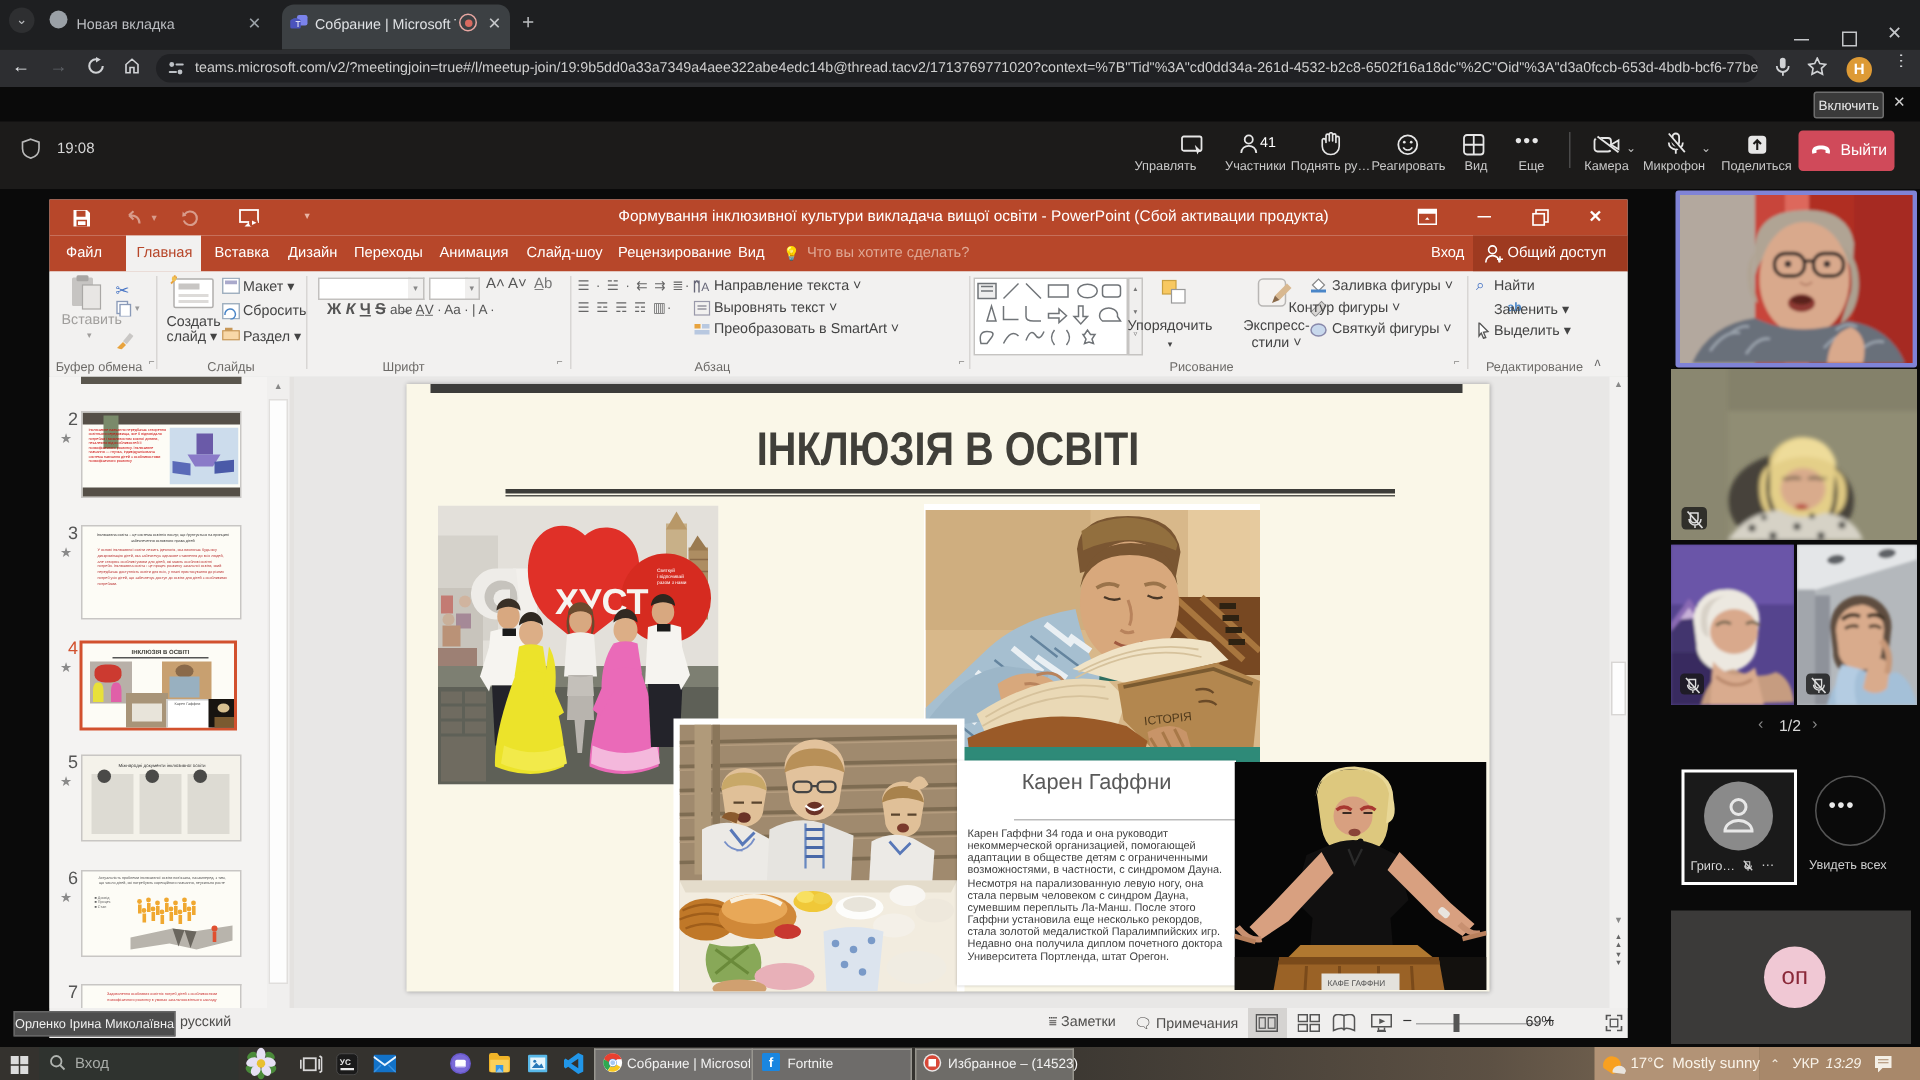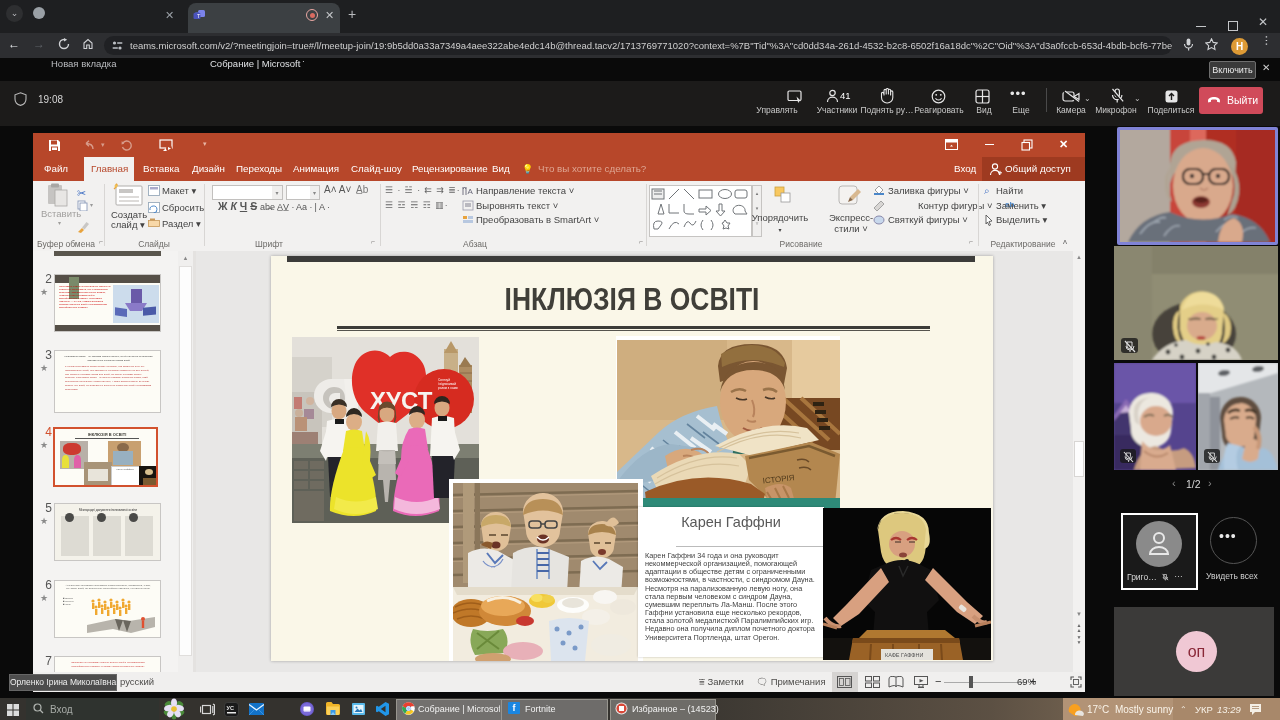--- a/index.html
+++ b/index.html
@@ -2,21 +2,21 @@
 <html><head>
 <meta charset="utf-8">
 <style>
 html,body{margin:0;padding:0;background:#000;}
 #root{position:relative;width:1280px;height:720px;overflow:hidden;font-family:"Liberation Sans",sans-serif;background:#0a0a0a;}
 .abs{position:absolute;}
 
 #tabbar{left:0;top:0;width:1280px;height:33px;background:#1e1f21;}
 #toolbar{left:0;top:33px;width:1280px;height:25px;background:#2d2e31;}
 #urlpill{left:104px;top:36px;width:1068px;height:19px;border-radius:10px;background:#202124;color:#cfcfcf;font-size:9.5px;line-height:19px;white-space:nowrap;overflow:hidden;}
-.tabtxt{color:#bcbec2;font-size:9.5px;line-height:33px;margin-top:47px;}
+.tabtxt{color:#bcbec2;font-size:9.5px;line-height:33px;}
 #activetab{left:188px;top:3px;width:152px;height:30px;background:#3c4043;border-radius:8px 8px 0 0;}
 
 #notif{left:0;top:58px;width:1280px;height:23px;background:#323232;color:#d4d4d4;font-size:9.7px;text-align:center;line-height:23px;}
 
 #teamsbar{left:0;top:81px;width:1280px;height:45px;background:#1c1b1a;}
 .tlabel{color:#c9c9c9;font-size:8.5px;text-align:center;position:absolute;top:105px;width:60px;white-space:nowrap;}
 
 #ppt{left:33px;top:133px;width:1052px;height:559px;background:#f2f1f0;}
 #ptitle{left:0;top:0;width:1052px;height:24px;background:#b7472a;}
 #pmenu{left:0;top:24px;width:1052px;height:24px;background:#b7472a;}
@@ -176,20 +176,21 @@
         <path d="M2 3 A 4.5 4.5 0 1 1 1.5 7" stroke="#d89c8b" stroke-width="1.4" fill="none"></path>
         <path d="M0.8 1 L3.2 3.8 L0.5 4.5 Z" fill="#d89c8b"></path>
       </svg>
   <svg class="abs" style="left:126px;top:6px;" width="14" height="13" viewBox="0 0 14 13">
         <rect x="1" y="1" width="12" height="8" stroke="#fff" stroke-width="1.2" fill="none"></rect>
         <path d="M4 12 L7 9 L10 12 Z" fill="#fff"></path>
         <circle cx="10" cy="9.5" r="3" fill="#b7472a"></circle>
         <path d="M9 8 L12 9.5 L9 11 Z" fill="#fff"></path>
       </svg>
   <div class="abs" style="left:170px;top:7px;color:#e8b5a5;font-size:7px;">▾</div>
+  <div class="abs" style="left:316px;top:0;width:600px;height:24px;text-align:center;color:#fff;font-size:10.3px;line-height:24px;white-space:nowrap;">Формування інклюзивної культури викладача вищої освіти - PowerPoint (Сбой активации продукта)</div>
   <svg class="abs" style="left:912px;top:6px;" width="13" height="11" viewBox="0 0 13 11">
         <rect x="0.5" y="0.5" width="12" height="10" stroke="#fff" stroke-width="1" fill="none"></rect>
         <rect x="0.5" y="0.5" width="12" height="3" fill="#fff"></rect>
         <path d="M5 7.5 L6.5 5.8 L8 7.5 Z" fill="#fff"></path>
       </svg>
   <div class="abs" style="left:952px;top:11px;width:9px;height:1.4px;background:#fff;"></div>
   <svg class="abs" style="left:988px;top:6px;" width="12" height="12" viewBox="0 0 12 12">
         <rect x="3" y="1" width="8" height="8" stroke="#fff" stroke-width="1.1" fill="none"></rect>
         <rect x="1" y="3.5" width="7.5" height="7.5" fill="#b7472a" stroke="#fff" stroke-width="1.1"></rect>
       </svg>
@@ -338,21 +339,21 @@
         </svg>
     <div class="abs" style="left:790px;top:31px;width:56px;text-align:center;color:#444;font-size:9.5px;line-height:11px;">Экспресс-<br>стили ˅</div>
     <svg class="abs" style="left:840px;top:4px;" width="12" height="11" viewBox="0 0 12 11">
           <path d="M2 5 L6 1 L10 5 L6 9 Z" fill="#fff" stroke="#888" stroke-width="0.8"></path>
           <path d="M1 9 h10" stroke="#4a86c8" stroke-width="2"></path>
         </svg>
     <div class="abs" style="left:855px;top:4px;color:#444;font-size:9.5px;">Заливка фигуры ˅</div>
     <svg class="abs" style="left:840px;top:19px;" width="12" height="11" viewBox="0 0 12 11">
           <path d="M1 8 L8 1 L11 4 L4 11 Z" fill="#d8d6d4" stroke="#888" stroke-width="0.7"></path>
         </svg>
-    <div class="abs" style="left:885px;top:19px;color:#444;font-size:9.5px;">Контур фигуры ˅</div>
+    <div class="abs" style="left:826px;top:19px;color:#444;font-size:9.5px;">Контур фигуры ˅</div>
     <svg class="abs" style="left:840px;top:33px;" width="12" height="11" viewBox="0 0 12 11">
           <ellipse cx="6" cy="6" rx="5" ry="4" fill="#c8d8ec" stroke="#88a"></ellipse>
         </svg>
     <div class="abs" style="left:855px;top:33px;color:#444;font-size:9.5px;">Святкуй фигуры ˅</div>
     <div class="glabel" style="left:740px;width:56px;">Рисование</div>
     <div class="abs" style="left:936px;top:57px;color:#8a8886;font-size:7px;">⌐</div>
     <div class="rsep" style="left:945px;"></div>
 
     <div class="abs" style="left:951px;top:4px;color:#4472c4;font-size:10px;">⌕</div>
     <div class="abs" style="left:963px;top:4px;color:#444;font-size:9.5px;">Найти</div>

